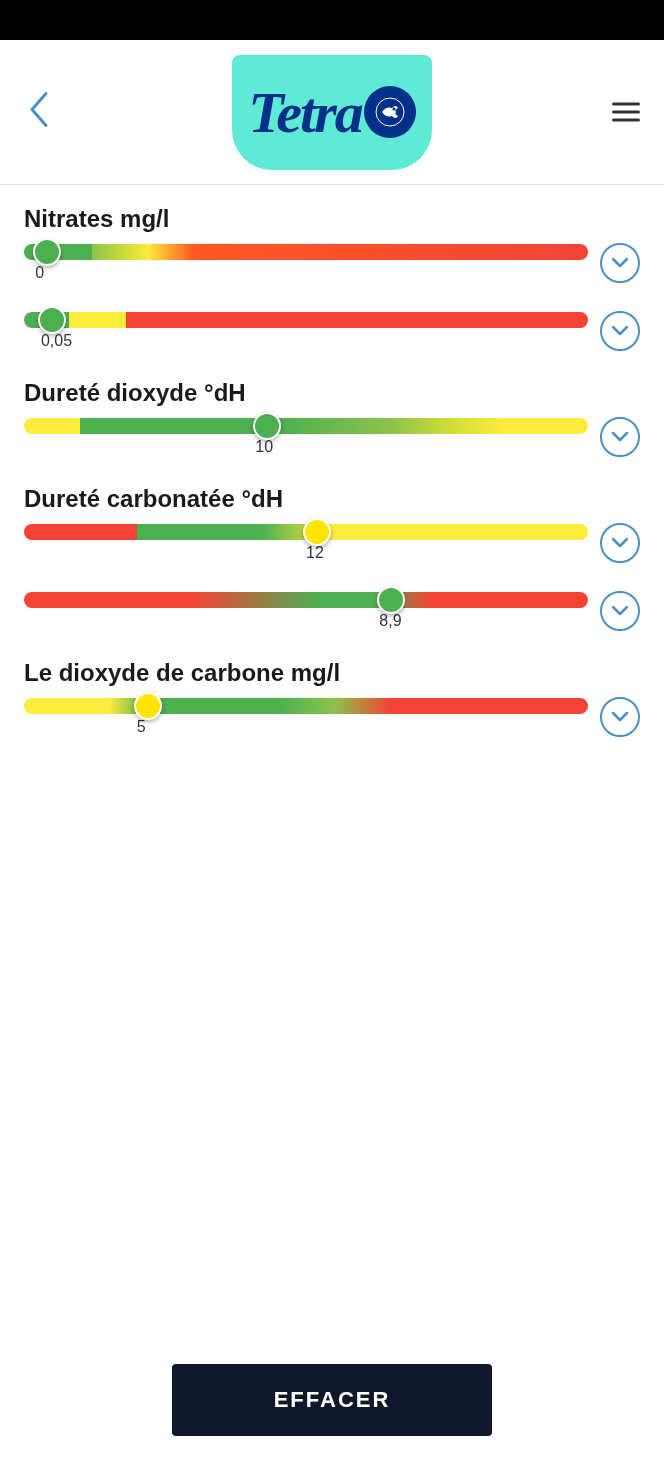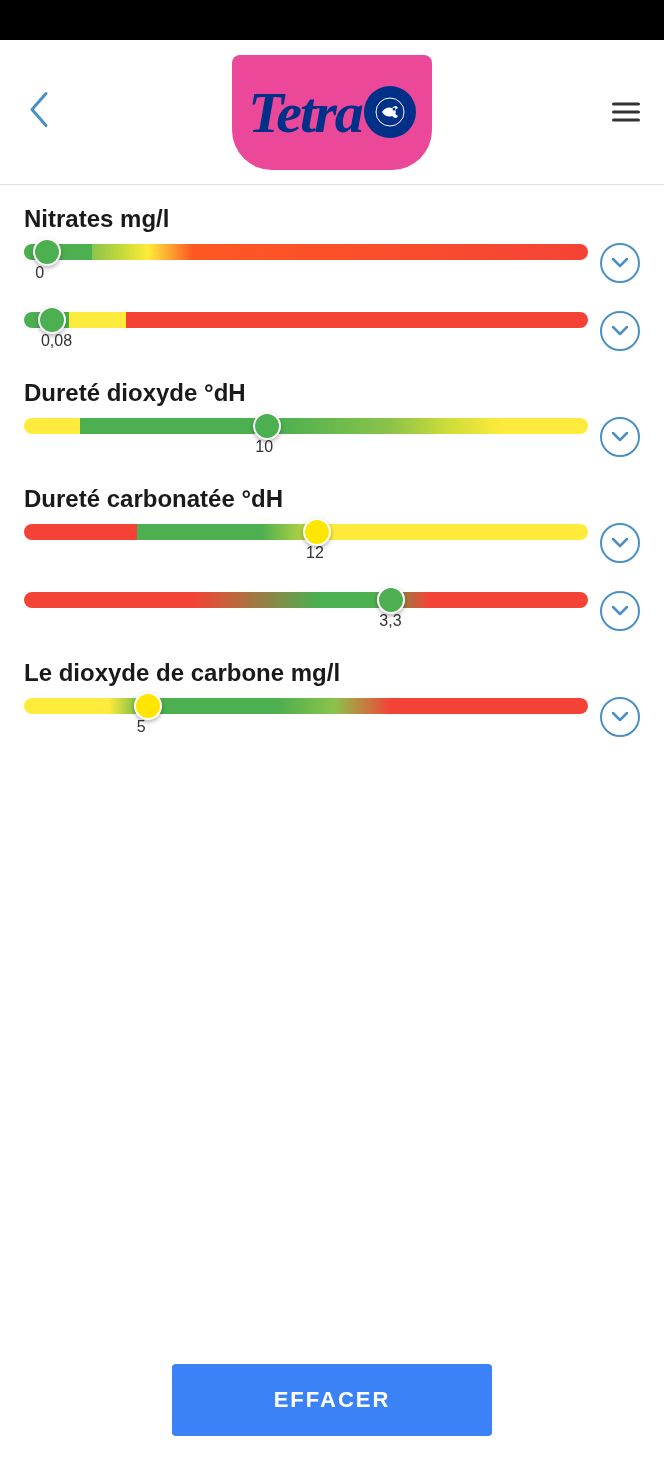--- a/index.html
+++ b/index.html
@@ -65,21 +65,21 @@
     }
 
     
     .logo-container {
       display: flex;
       align-items: center;
       justify-content: center;
     }
 
     .logo-badge {
-      background: #ec4899;
+      background: #5eead4;
       width: 200px;
       height: 115px;
       border-radius: 8px 8px 40px 40px;
       display: flex;
       align-items: center;
       justify-content: center;
       position: relative;
       overflow: hidden;
     }
 
@@ -216,21 +216,21 @@
       position: absolute;
       bottom: 40px;
       left: 50%;
       transform: translateX(-50%);
       width: 320px;
     }
 
     .effacer-button {
       width: 100%;
       height: 72px;
-      background: #3b82f6;
+      background: #0f172a;
       color: #ffffff;
       font-size: 22px;
       font-weight: 600;
       letter-spacing: 2px;
       border: none;
       border-radius: 4px;
       cursor: pointer;
       display: flex;
       align-items: center;
       justify-content: center;
@@ -286,21 +286,21 @@
     </svg>
         </div>
       </div>
     </div>
     <div class="param-row">
       <div class="param-slider-row">
         <div class="slider-wrapper">
           <div class="slider-track track-nitrites">
             <div class="slider-thumb" style="left: 5%;"></div>
           </div>
-          <div class="slider-value-label" style="margin-left: 3%;">0,08</div>
+          <div class="slider-value-label" style="margin-left: 3%;">0,05</div>
         </div>
         <div class="chevron-button">
           <svg width="16" height="10" viewBox="0 0 16 10" fill="none" xmlns="http://www.w3.org/2000/svg">
       <path d="M1 1 L8 8 L15 1" stroke="#4a90c4" stroke-width="2.5" stroke-linecap="round" stroke-linejoin="round"></path>
     </svg>
         </div>
       </div>
     </div>
     <div class="param-row">
       <div class="param-title">Dureté dioxyde °dH</div>
@@ -333,21 +333,21 @@
     </svg>
         </div>
       </div>
     </div>
     <div class="param-row">
       <div class="param-slider-row">
         <div class="slider-wrapper">
           <div class="slider-track track-ph">
             <div class="slider-thumb" style="left: 65%;"></div>
           </div>
-          <div class="slider-value-label" style="margin-left: 63%;">3,3</div>
+          <div class="slider-value-label" style="margin-left: 63%;">8,9</div>
         </div>
         <div class="chevron-button">
           <svg width="16" height="10" viewBox="0 0 16 10" fill="none" xmlns="http://www.w3.org/2000/svg">
       <path d="M1 1 L8 8 L15 1" stroke="#4a90c4" stroke-width="2.5" stroke-linecap="round" stroke-linejoin="round"></path>
     </svg>
         </div>
       </div>
     </div>
     <div class="param-row">
     </div>

